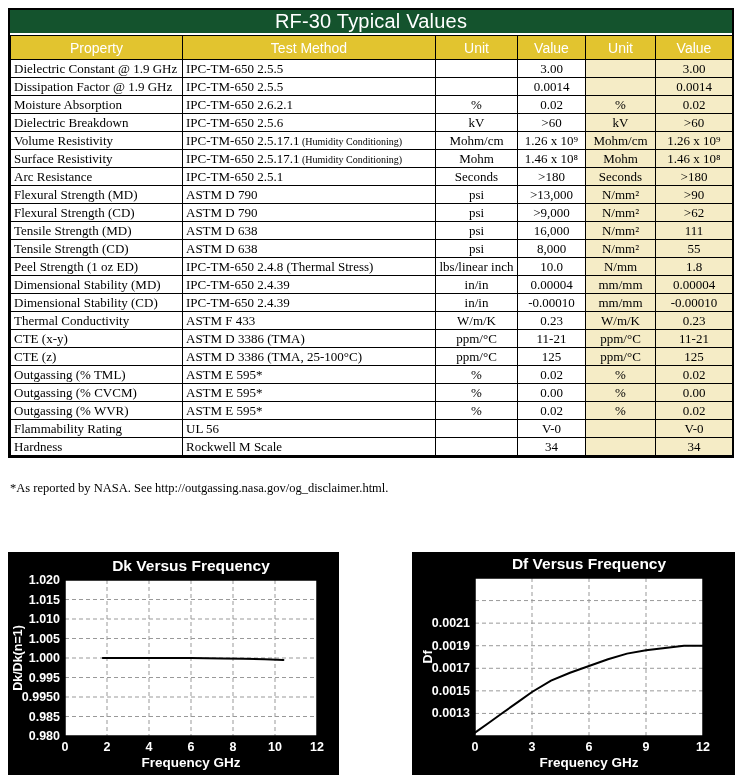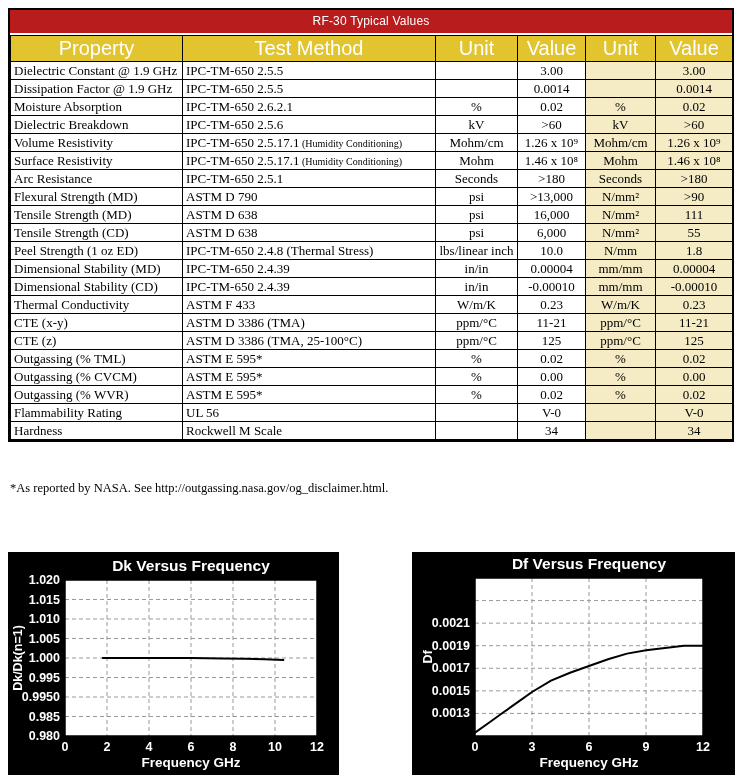--- a/index.html
+++ b/index.html
@@ -1,22 +1,22 @@
 <!DOCTYPE html>
 <html><head>
 <meta charset="utf-8">
 <style>
   html,body{margin:0;padding:0;background:#fff;}
   .page{position:relative;width:737px;height:777px;background:#fff;overflow:hidden;
         font-family:"Liberation Sans",sans-serif;}
   .table-wrap{position:absolute;left:8px;top:8px;width:722px;border:2px solid #000;background:#fff;}
-  .table-title{background:#b91c1c;color:#fff;text-align:center;font-size:12px;height:23px;line-height:23px;
+  .table-title{background:#14532d;color:#fff;text-align:center;font-size:20px;height:23px;line-height:23px;
                border-bottom:2px solid #fff;letter-spacing:.2px;}
   table{width:100%;border-collapse:collapse;table-layout:fixed;}
-  th{background:#E2C42F;color:#fff;font-weight:normal;font-size:20px;height:21px;
+  th{background:#E2C42F;color:#fff;font-weight:normal;font-size:14px;height:21px;
      border:1px solid #000;overflow:hidden;}
   td{font-family:"Liberation Serif",serif;font-size:13px;height:17px;border:1px solid #000;
      padding:0 3px;overflow:hidden;white-space:nowrap;color:#000;}
   td.c{text-align:center;padding:0 1px;}
   td.cream{background:#F5ECC6;}
   .method-note{font-size:10px;text-align:center;}
   .footnote{position:absolute;left:10px;top:481px;font-family:"Liberation Serif",serif;font-size:12.5px;color:#000;}
   .chart{position:absolute;background:#000;}
   .chart svg text{font-family:"Liberation Sans",sans-serif;font-weight:bold;fill:#fff;}
 </style>
@@ -105,32 +105,40 @@
           </tr>
           <tr>
             <td class="">Flexural Strength (MD)</td>
             <td class="">ASTM D 790</td>
             <td class="c">psi</td>
             <td class="c">&gt;13,000</td>
             <td class="c cream">N/mm²</td>
             <td class="c cream">&gt;90</td>
           </tr>
           <tr>
+            <td class="">Flexural Strength (CD)</td>
+            <td class="">ASTM D 790</td>
+            <td class="c">psi</td>
+            <td class="c">&gt;9,000</td>
+            <td class="c cream">N/mm²</td>
+            <td class="c cream">&gt;62</td>
+          </tr>
+          <tr>
             <td class="">Tensile Strength (MD)</td>
             <td class="">ASTM D 638</td>
             <td class="c">psi</td>
             <td class="c">16,000</td>
             <td class="c cream">N/mm²</td>
             <td class="c cream">111</td>
           </tr>
           <tr>
             <td class="">Tensile Strength (CD)</td>
             <td class="">ASTM D 638</td>
             <td class="c">psi</td>
-            <td class="c">6,000</td>
+            <td class="c">8,000</td>
             <td class="c cream">N/mm²</td>
             <td class="c cream">55</td>
           </tr>
           <tr>
             <td class="">Peel Strength (1 oz ED)</td>
             <td class="">IPC-TM-650 2.4.8 (Thermal Stress)</td>
             <td class="c">lbs/linear inch</td>
             <td class="c">10.0</td>
             <td class="c cream">N/mm</td>
             <td class="c cream">1.8</td>

